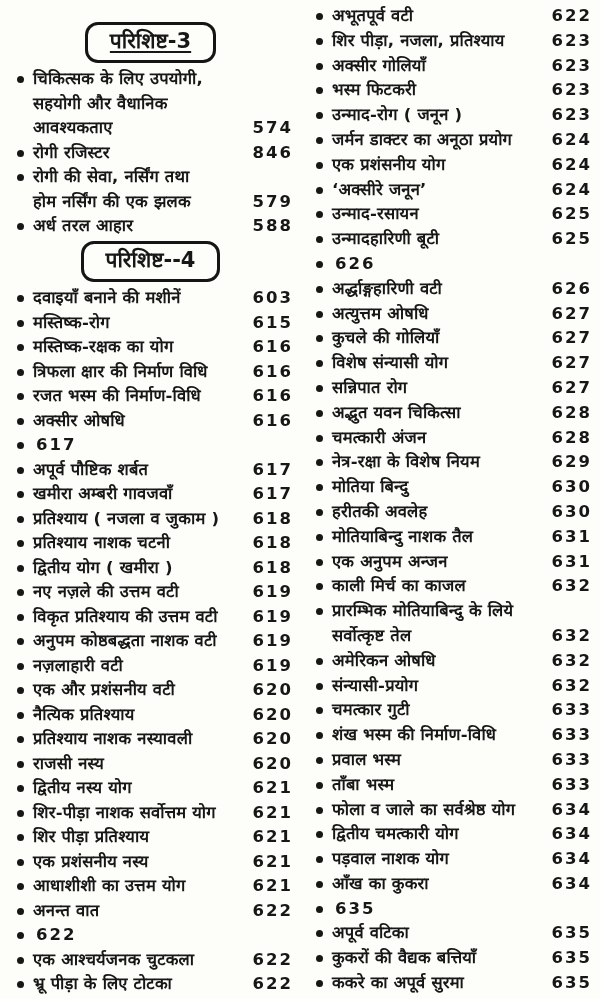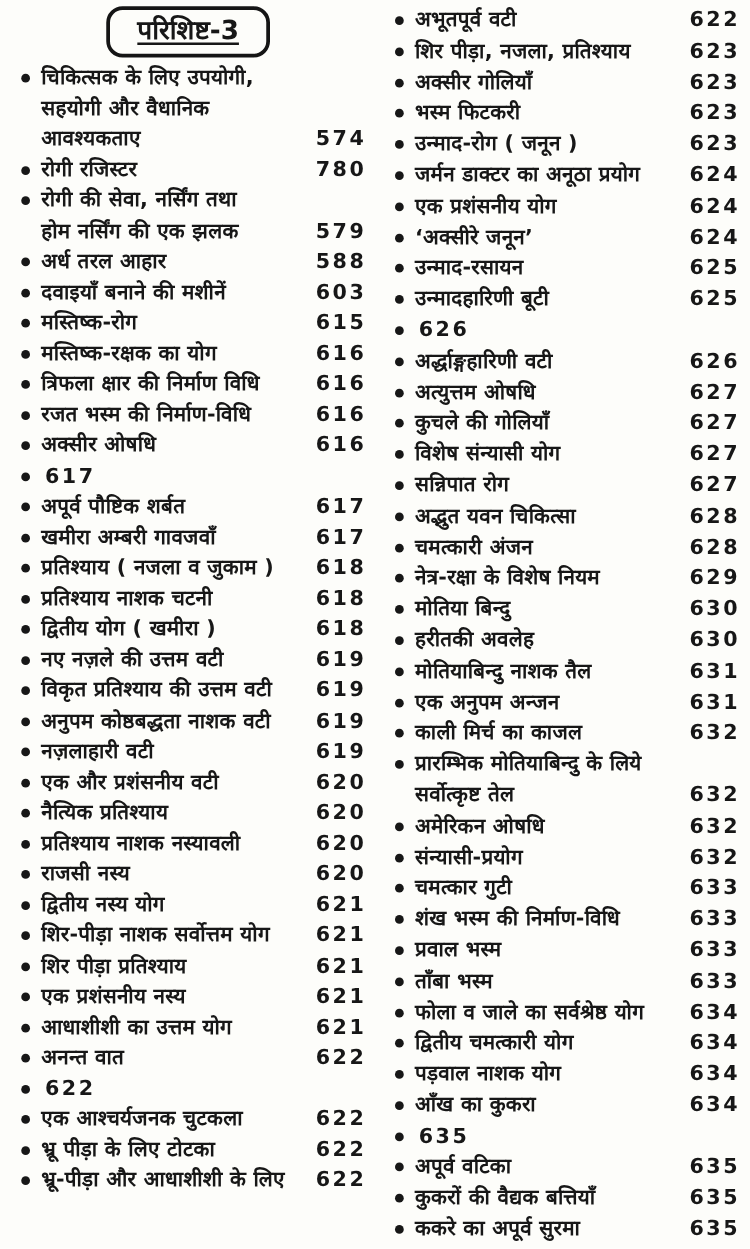--- a/index.html
+++ b/index.html
@@ -7,21 +7,21 @@
     position:relative;
     width:600px;height:999px;
     background:#fdfdfa;
     color:#171717;
     font-family:"DejaVu Sans", sans-serif;
     font-weight:700;
     display:flex;
     overflow:hidden;
   }
   .col{box-sizing:border-box;}
-  .col-left{width:300px;padding:3px 7px 0 8px;}
+  .col-left{width:300px;padding:20px 7px 0 8px;}
   .col-right{width:300px;padding:4px 8px 0 7px;}
   .appendix-box{
     width:-moz-fit-content;width:fit-content;
     margin:2px auto 4px;
     border:3px solid #151515;
     border-radius:13px;
     padding:2px 22px 5px;
     font-size:21px;
     line-height:1.35;
     background:#fdfdfa;
@@ -78,38 +78,41 @@
           <span class="etext">चिकित्सक के लिए उपयोगी,
 सहयोगी और वैधानिक
 आवश्यकताए</span>
           <span class="pageno">574</span>
         </div>
         <div class="entry">
           <span class="bullet">
             <i class="dot"></i>
           </span>
           <span class="etext">रोगी रजिस्टर</span>
-          <span class="pageno">780</span>
+          <span class="pageno">846</span>
         </div>
         <div class="entry">
           <span class="bullet">
             <i class="dot"></i>
           </span>
           <span class="etext">रोगी की सेवा, नर्सिंग तथा
 होम नर्सिंग की एक झलक</span>
           <span class="pageno">579</span>
         </div>
         <div class="entry">
           <span class="bullet">
             <i class="dot"></i>
           </span>
           <span class="etext">अर्ध तरल आहार</span>
           <span class="pageno">588</span>
         </div>
       </div>
+    <div class="appendix-box">
+      <span class="box-label">परिशिष्ट--4</span>
+    </div>
     <div class="entries">
         <div class="entry">
           <span class="bullet">
             <i class="dot"></i>
           </span>
           <span class="etext">दवाइयाँ बनाने की मशीनें</span>
           <span class="pageno">603</span>
         </div>
         <div class="entry">
           <span class="bullet">

